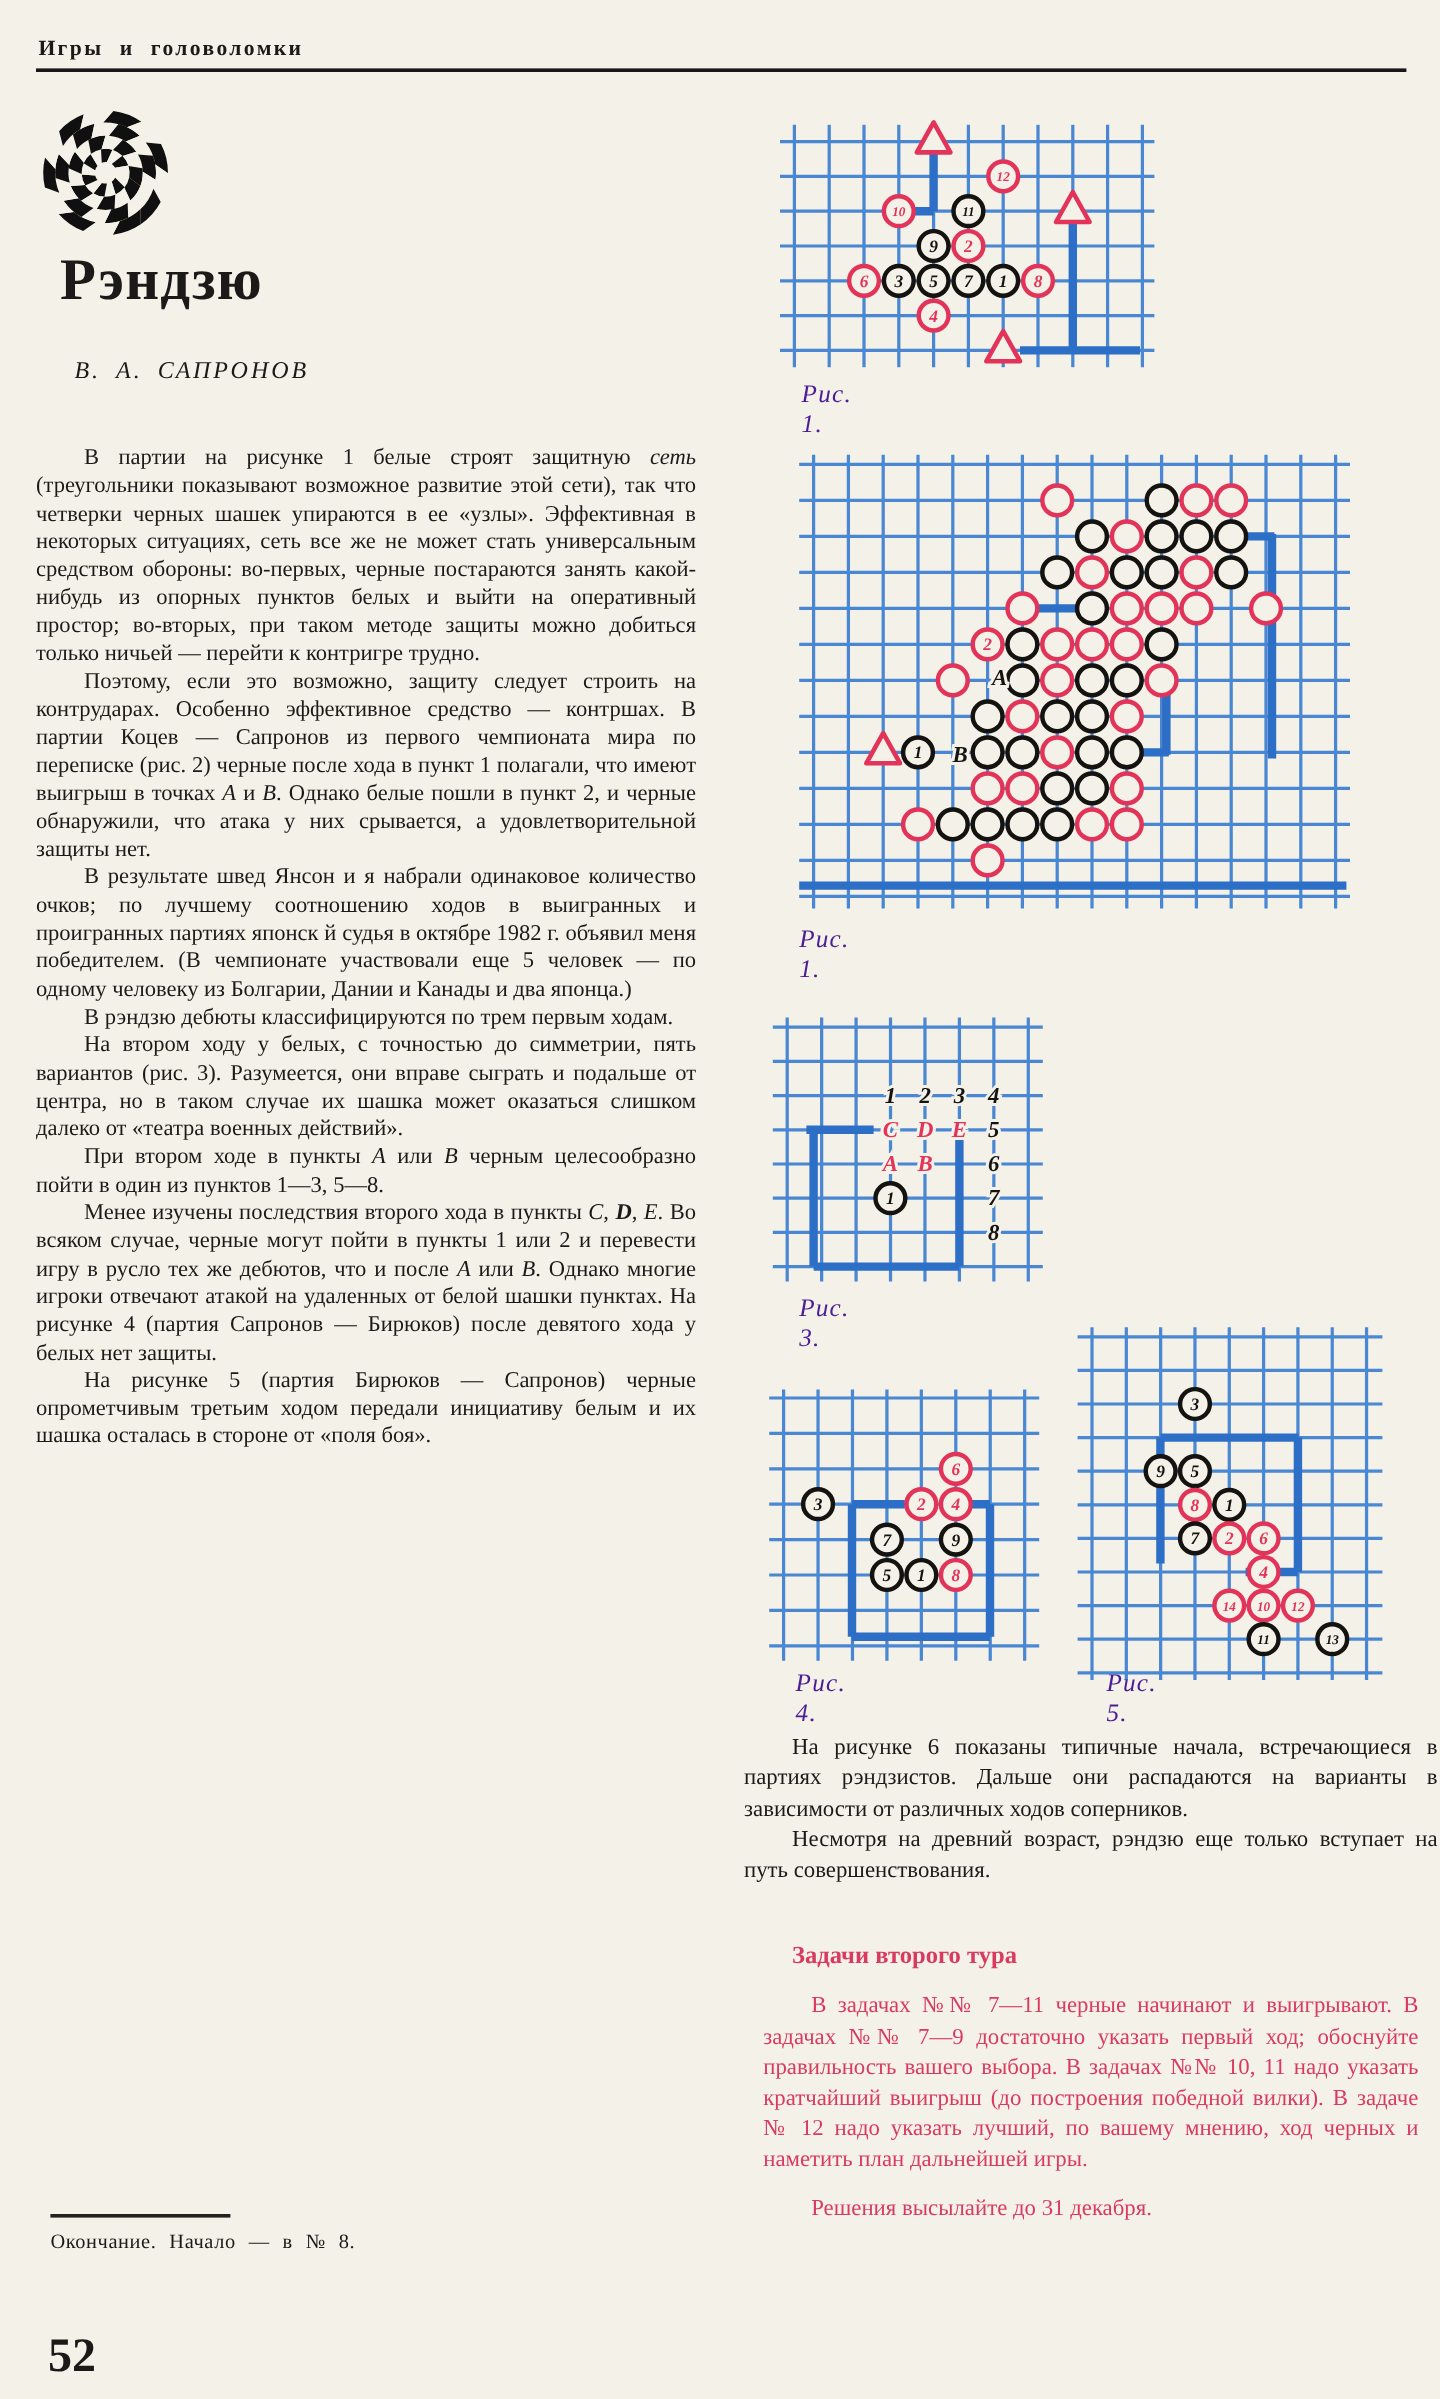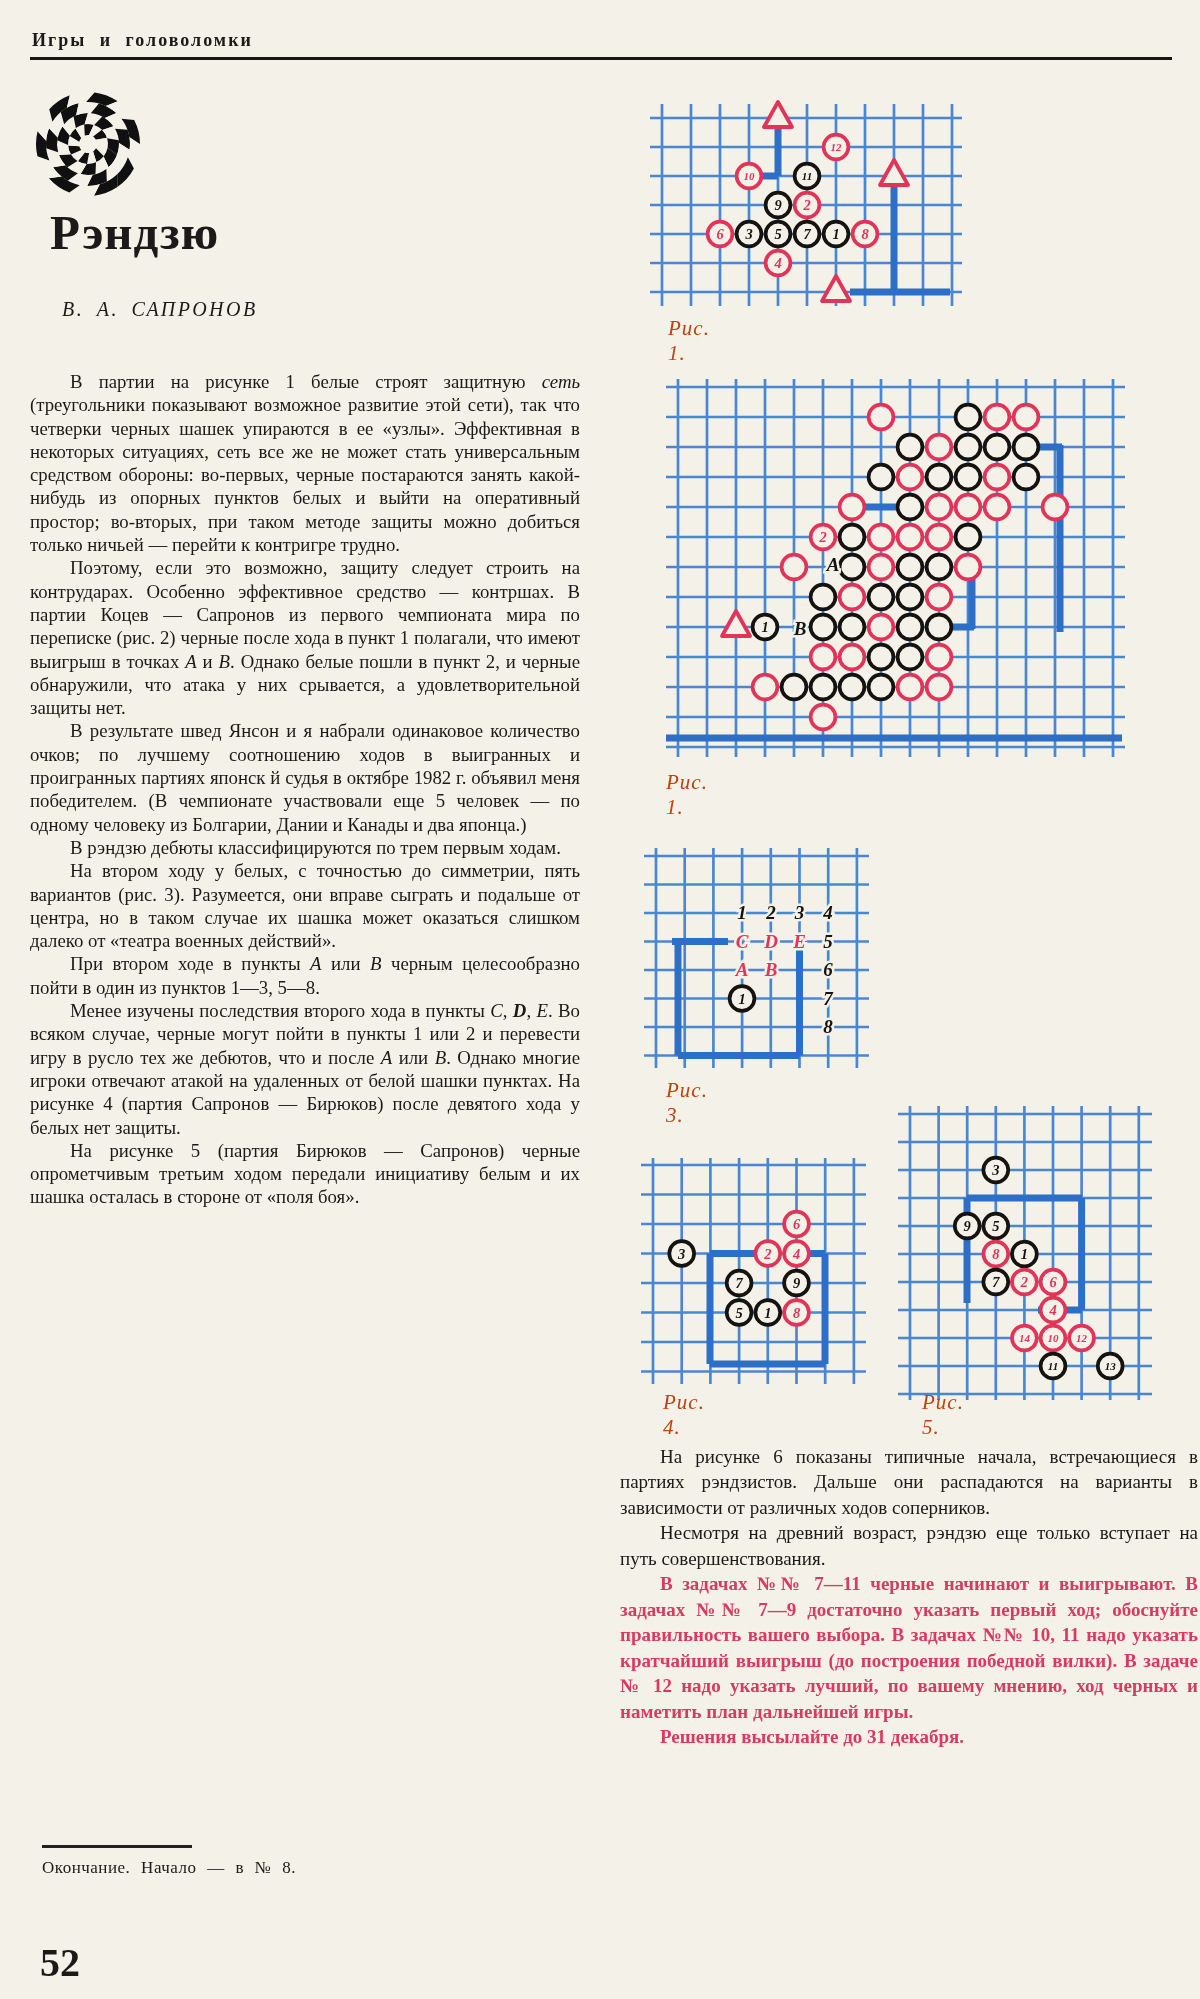--- a/index.html
+++ b/index.html
@@ -26,25 +26,25 @@
   #right-column{
     left:620px;top:1444px;width:578px;
     font-size:19px;line-height:25.4px;text-align:justify;
     hyphens:auto;-webkit-hyphens:auto;
   }
   #right-column p{margin:0;text-indent:40px;}
   #tasks-heading{
     margin:47px 0 0 0;padding-left:40px;
     font-size:20.5px;font-weight:bold;
   }
-  #tasks-paragraphs p{margin:0;text-indent:40px;font-weight:bold;}
+  #tasks-paragraphs p{margin:16px;text-indent:40px;}
   .red-text{color:#d93b60;}
   #tasks-paragraphs{font-size:19px;line-height:25.5px;text-align:justify;}
   .fig-caption{
-    position:absolute;font-size:21px;font-style:italic;letter-spacing:1px;word-spacing:4px;color:#c2410c;
+    position:absolute;font-size:21px;font-style:italic;letter-spacing:1px;word-spacing:4px;color:#4c1d95;
   }
   #footnote-rule{left:42px;top:1845px;width:150px;height:3px;background:#22211f;}
   #footnote{left:42px;top:1858px;font-size:17px;letter-spacing:0.5px;word-spacing:6px;}
   #page-number{left:40px;top:1914px;font-size:40px;font-weight:bold;margin-top:25px;}
   svg{display:block;}
 </style>
 </head>
 <body>
 
 <div class="abs" id="section-label">Игры и головоломки</div>
@@ -435,20 +435,21 @@
       </g>
     </svg>
     <div class="fig-caption" style="left: 922px; top: 1390px;">Рис. 5.</div>
   </div>
 
 <div class="abs" id="right-column">
   <div>
       <p>На рисунке 6 показаны типичные начала, встречающиеся в партиях рэндзистов. Дальше они распадаются на варианты в зависимости от различных ходов соперников.</p>
       <p>Несмотря на древний возраст, рэндзю еще только вступает на путь совершенствования.</p>
     </div>
+  <div class="red-text" id="tasks-heading">Задачи второго тура</div>
   <div class="red-text" id="tasks-paragraphs">
       <p>В задачах №№ 7—11 черные начинают и выигрывают. В задачах №№ 7—9 достаточно указать первый ход; обоснуйте правильность вашего выбора. В задачах №№ 10, 11 надо указать кратчайший выигрыш (до построения победной вилки). В задаче № 12 надо указать лучший, по вашему мнению, ход черных и наметить план дальнейшей игры.</p>
       <p>Решения высылайте до 31 декабря.</p>
     </div>
 </div>
 
 <div class="abs" id="footnote-rule"></div>
 <div class="abs" id="footnote">Окончание. Начало — в № 8.</div>
 <div class="abs" id="page-number">52</div>
 

